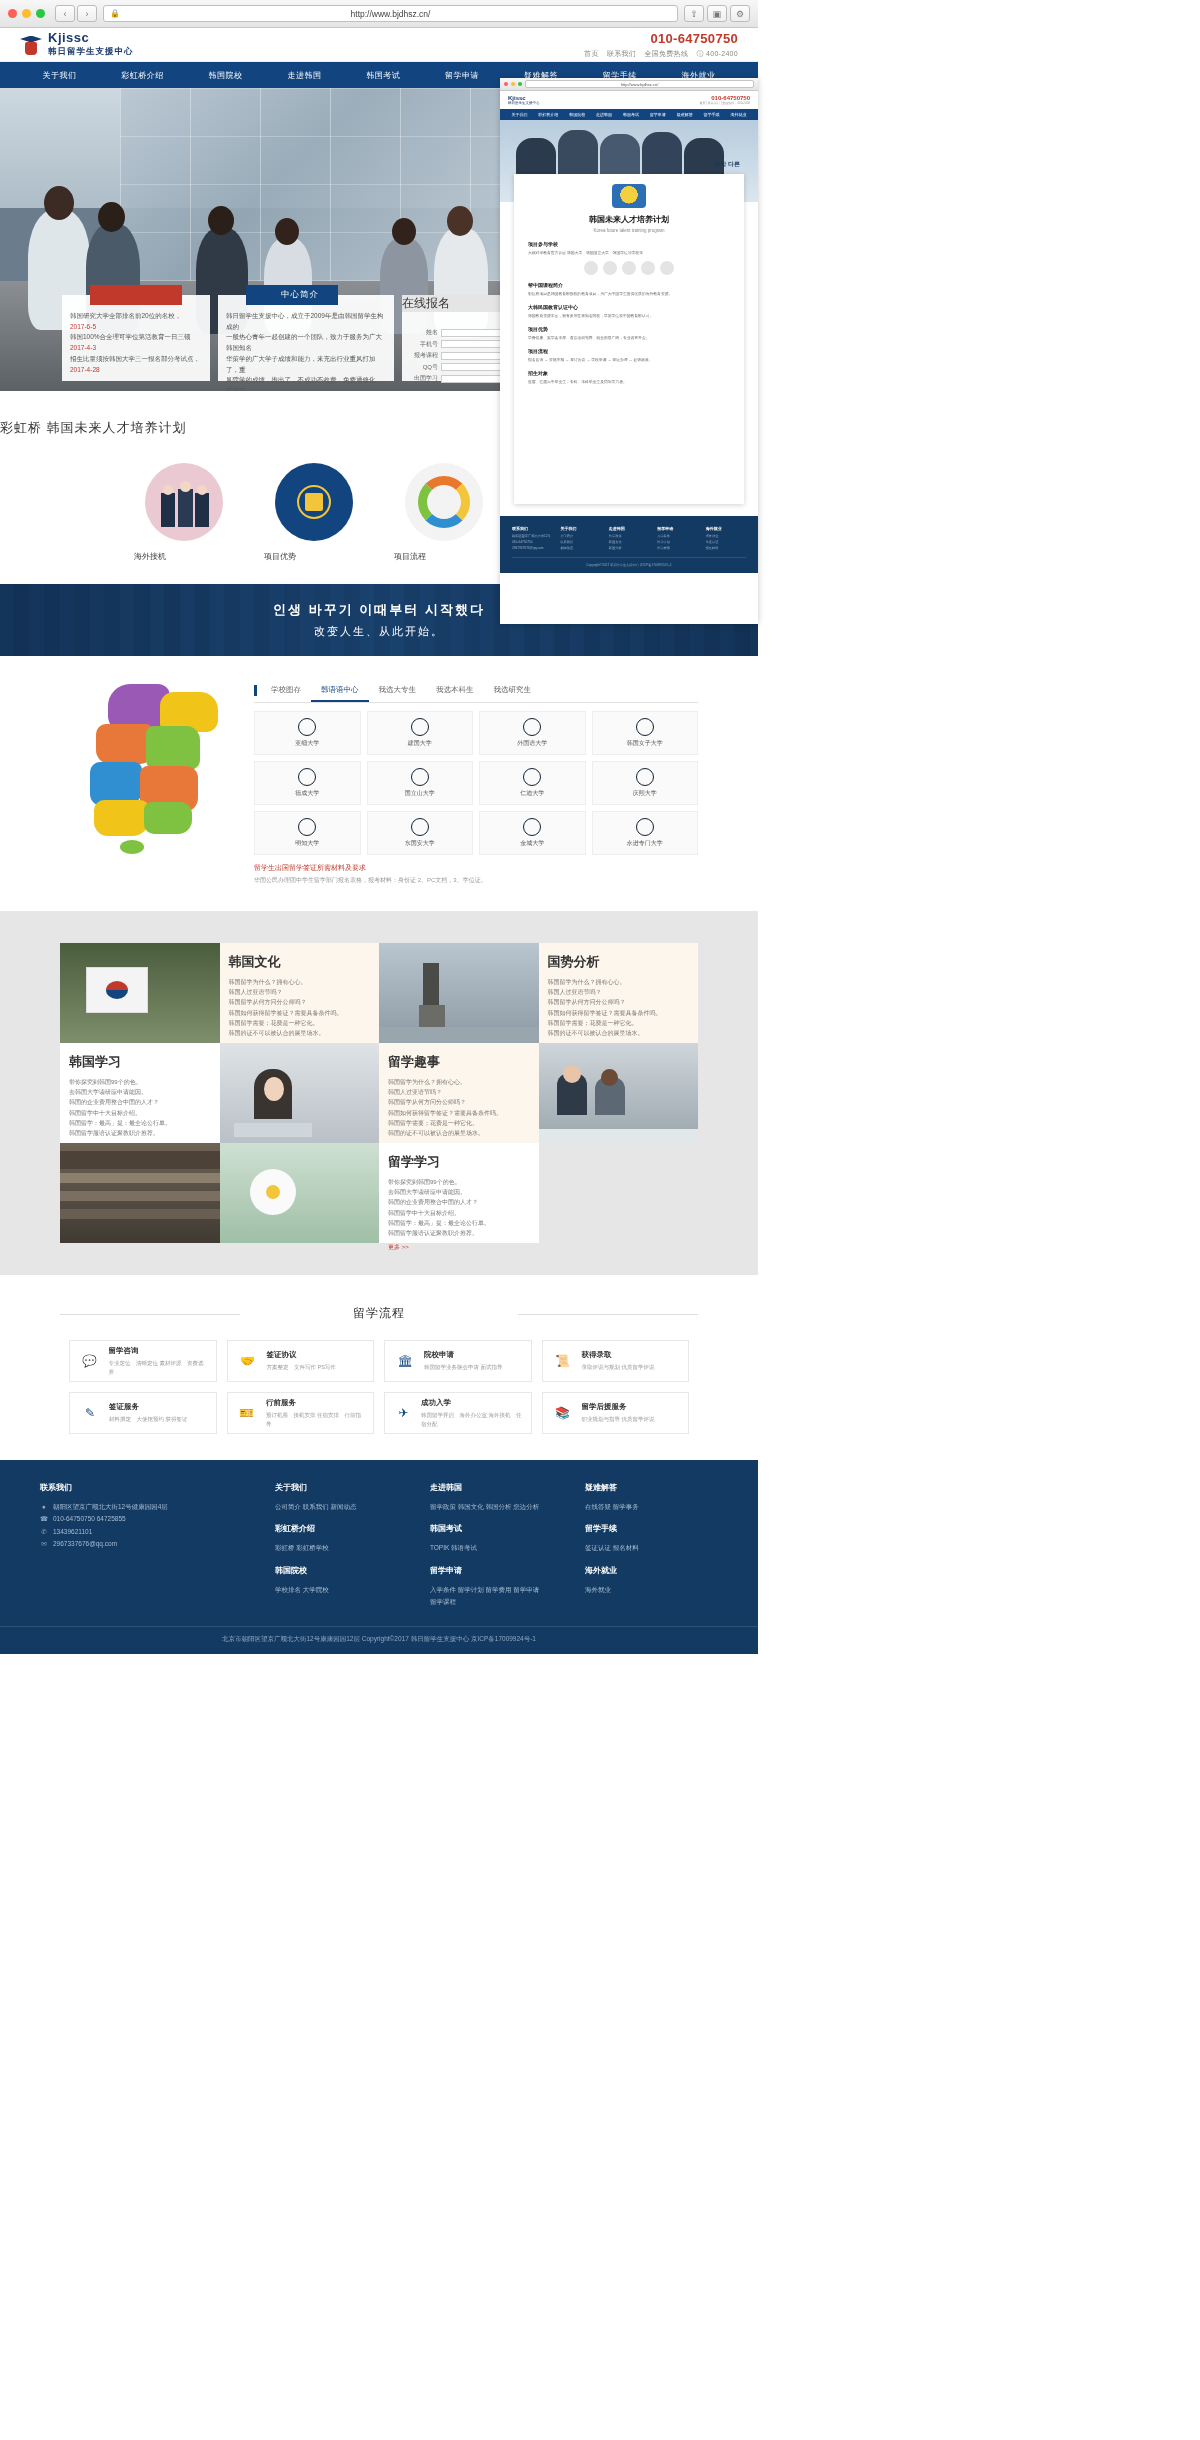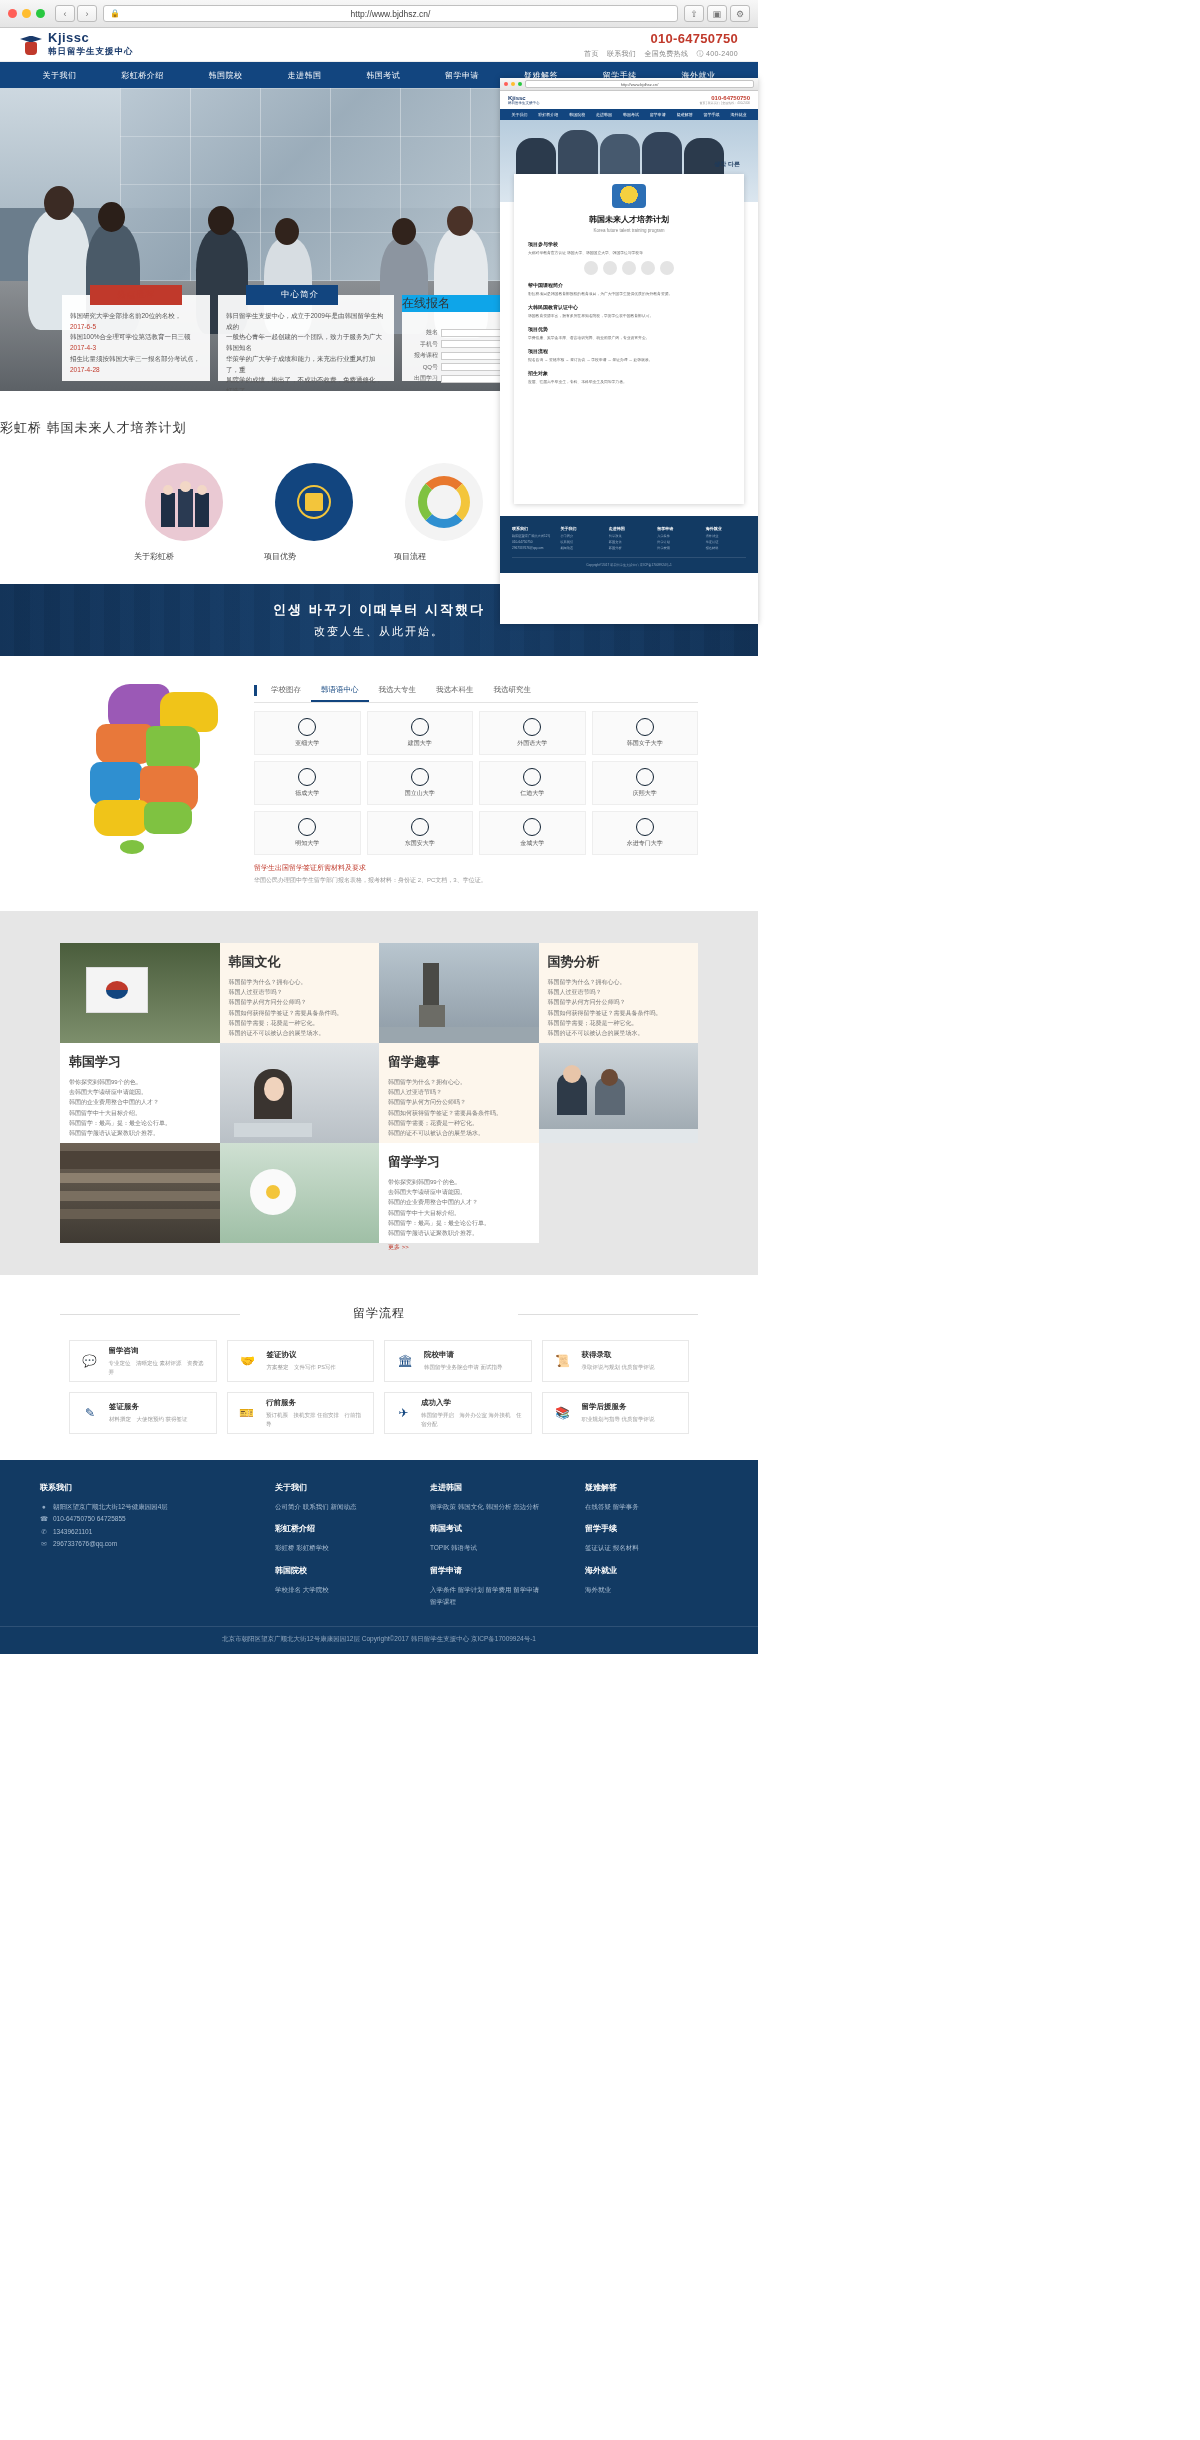--- a/index.html
+++ b/index.html
@@ -90,21 +90,21 @@
   .p-head { position:absolute; border-radius:50%; }
   .hero-cards { position:absolute; left:62px; top:207px; display:flex; gap:8px; }
   .hcard { width:148px; height:86px; background:rgba(255,255,255,.93); position:relative; }
   .hcard .tab {
     position:absolute; left:28px; top:-10px; width:92px;height:20px;
     display:flex;align-items:center;justify-content:center; color:#fff;
     font-size:8.5px; letter-spacing:1px;
   }
   .tab.red { background:#c0392b; }
   .tab.blue { background:#12457f;padding-left:16px; }
-  .tab.blue2 { background:#0ea5e9; }
+  .tab.blue2 { background:#e5e5e5; }
   .hcard .body { padding:16px 8px 6px; font-size:6.5px; line-height:1.65; color:#555; }
   .hcard .red { color:#c0392b; }
   .form-card { width:148px;height:86px; background:rgba(255,255,255,.93); position:relative; }
   .form-card .rows { padding:16px 10px 0; }
   .form-row { display:flex; align-items:center; gap:3px; margin-bottom:2.5px; }
   .form-row label { font-size:6px; color:#666; width:26px; text-align:right; }
   .form-row .inp { flex:1; height:8px; border:1px solid #ccc; background:#fff; }
   .form-card .submit {
     position:absolute; right:10px; bottom:6px; width:30px;height:11px;background:#12457f;
     color:#fff; font-size:6px; display:flex;align-items:center;justify-content:center;
@@ -360,21 +360,21 @@
     <div class="prog-items">
       <div class="prog-item">
         <div class="circle c1">
           <div style="position:absolute;left:16px;top:30px;width:14px;height:34px;background:#1f2f45;"></div>
           <div style="position:absolute;left:33px;top:26px;width:15px;height:38px;background:#2a3a52;"></div>
           <div style="position:absolute;left:50px;top:30px;width:14px;height:34px;background:#1f2f45;"></div>
           <div style="position:absolute;left:18px;top:22px;width:10px;height:10px;border-radius:50%;background:#f2d7c6;"></div>
           <div style="position:absolute;left:35px;top:18px;width:11px;height:11px;border-radius:50%;background:#f2d7c6;"></div>
           <div style="position:absolute;left:52px;top:22px;width:10px;height:10px;border-radius:50%;background:#f2d7c6;"></div>
         </div>
-        <div class="lbl">关于彩虹桥</div>
+        <div class="lbl">海外接机</div>
       </div>
       <div class="prog-item">
         <div class="circle c2">
           <div style="position:absolute;left:22px;top:22px;width:34px;height:34px;border:2px solid #f3c53b;border-radius:50%;"></div>
           <div style="position:absolute;left:30px;top:30px;width:18px;height:18px;background:#f3c53b;border-radius:2px;"></div>
         </div>
         <div class="lbl">项目优势</div>
       </div>
       <div class="prog-item">
         <div class="circle c3">

